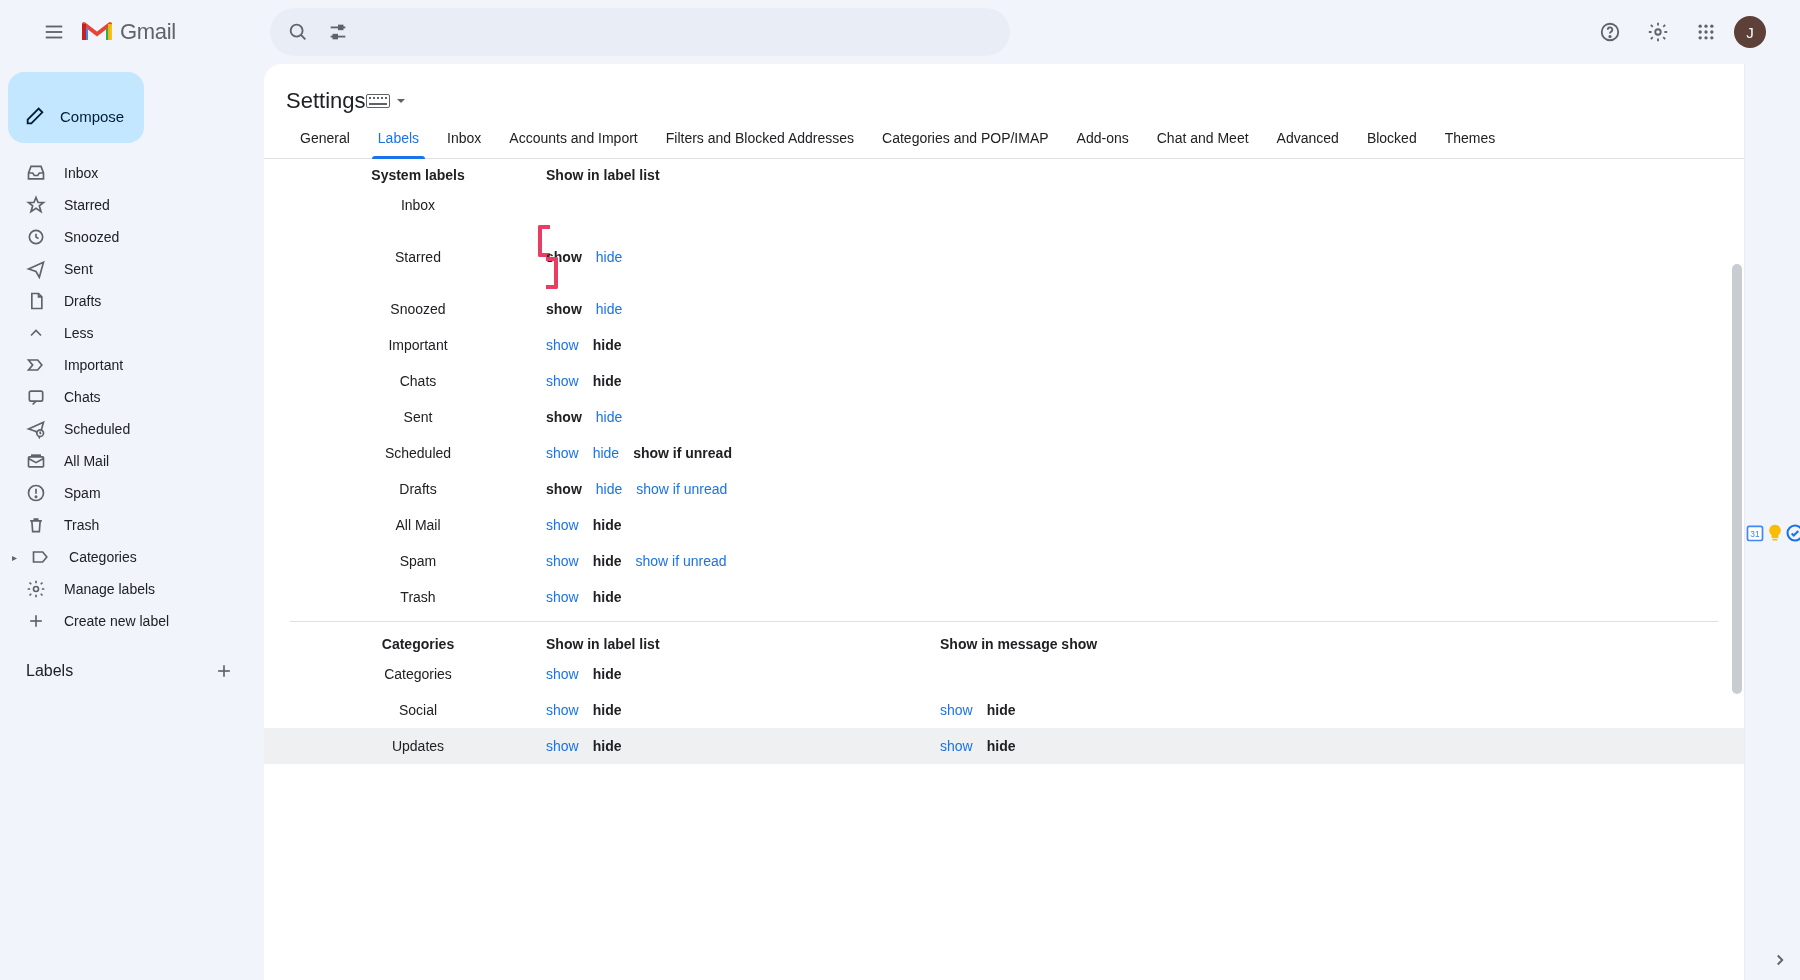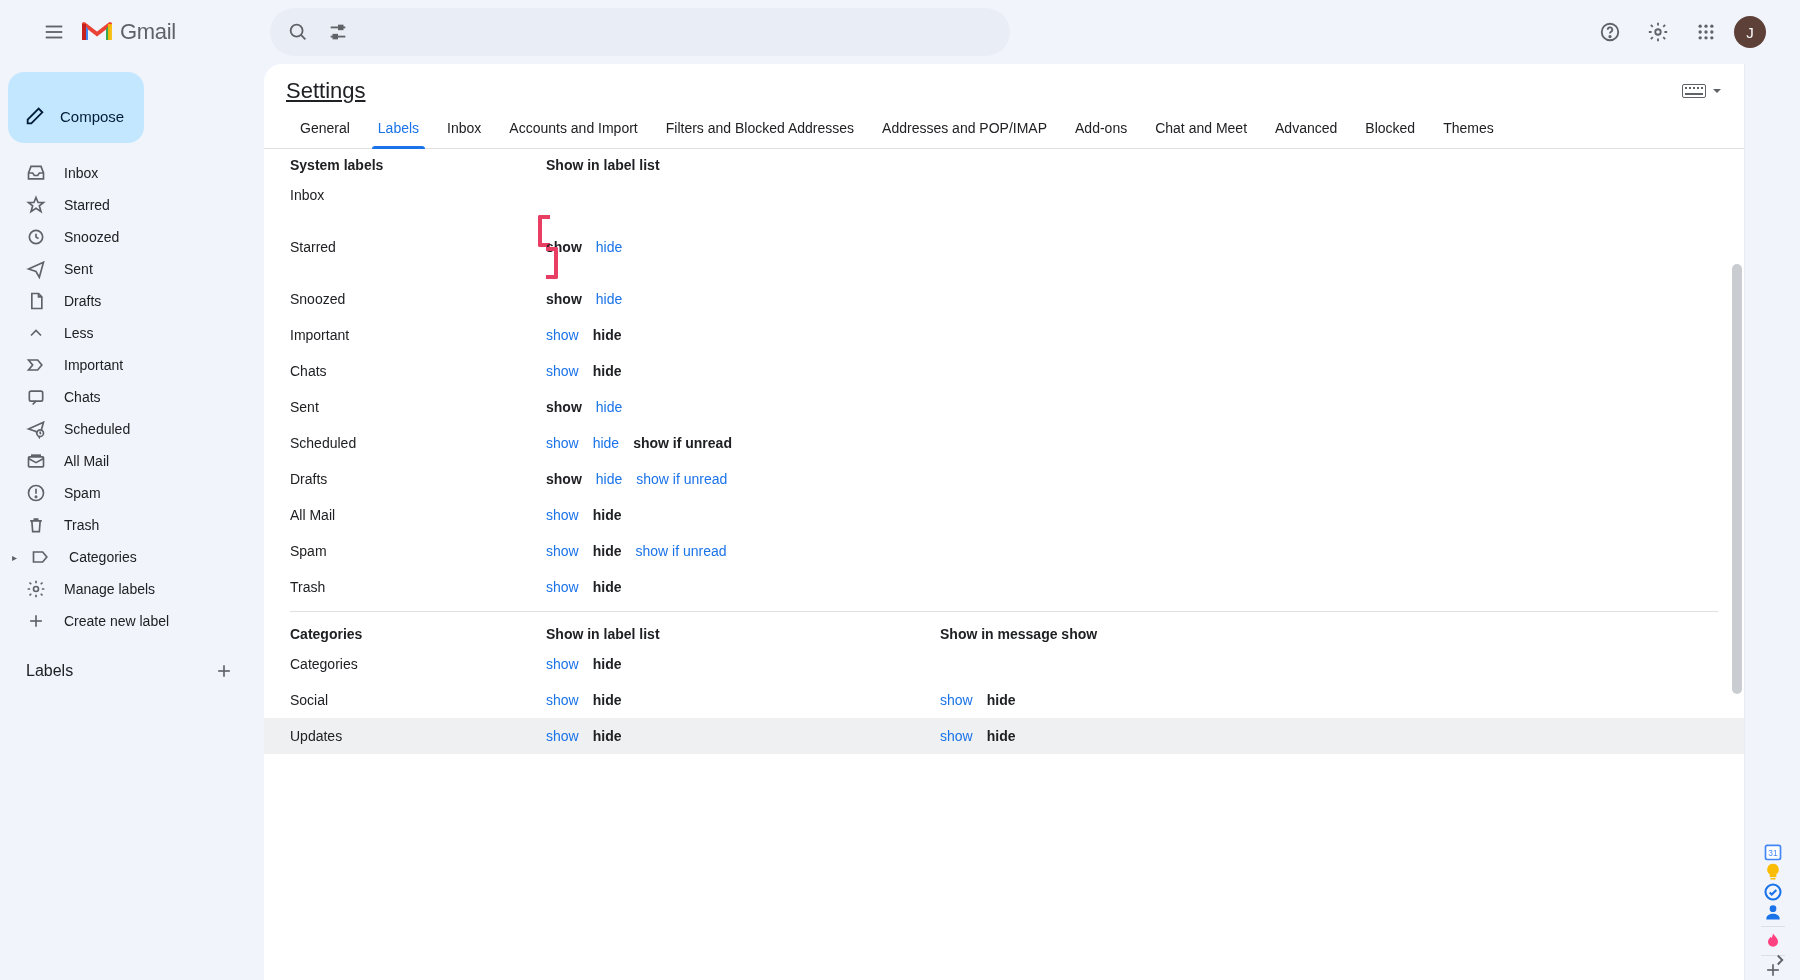--- a/index.html
+++ b/index.html
@@ -30,44 +30,44 @@
   .main{display:flex;flex:1;min-height:0;}
   .sidebar{width:256px;flex:0 0 256px;padding:8px 0 0 8px;overflow:auto;}
   .compose{display:inline-flex;align-items:center;gap:14px;background:var(--compose);color:#001d35;border-radius:16px;padding:33px 20px 16px 16px;font-size:15px;font-weight:500;cursor:pointer;margin-bottom:14px;margin-left:0px;}
   .nav{list-style:none;margin:0;padding:0;}
   .nav li{display:flex;align-items:center;gap:18px;height:32px;padding:0 12px 0 18px;border-radius:0 16px 16px 0;font-size:14px;color:#202124;cursor:pointer;}
   .nav li .i{width:20px;height:20px;display:flex;align-items:center;justify-content:center;color:#5f6368;}
   .labels-head{display:flex;align-items:center;justify-content:space-between;padding:18px 16px 8px 18px;font-size:16px;font-weight:500;}
   .plus-btn{width:32px;height:32px;border-radius:50%;display:flex;align-items:center;justify-content:center;color:#5f6368;cursor:pointer;}
   
   .content{flex:1;min-width:0;background:#fff;border-radius:18px 0 0 0;margin-left:8px;display:flex;flex-direction:column;overflow:hidden;}
-  .settings-head{display:flex;align-items:center;justify-content:space-between;padding:14px 22px 6px 22px;text-decoration:underline;}
+  .settings-head{display:flex;align-items:center;padding:24px 22px 6px 22px;}
   .settings-title{font-size:22px;color:var(--text);}
   .input-lang{display:flex;align-items:center;gap:6px;color:#5f6368;font-size:13px;}
   .kbd-icon{width:24px;height:14px;border:1.5px solid #5f6368;border-radius:2px;position:relative;}
   .kbd-icon::before{content:"";position:absolute;inset:2px;border-top:2px dotted #5f6368;border-bottom:2px solid #5f6368;}
   .tabs{display:flex;flex-wrap:wrap;padding:0 22px;border-bottom:1px solid var(--border);}
   .tab{padding:10px 10px 12px;margin:0 4px;font-size:14px;color:var(--text);cursor:pointer;white-space:nowrap;}
   .tab.active{color:var(--link);font-weight:500;position:relative;}
   .tab.active::after{content:"";position:absolute;left:4px;right:4px;bottom:-1px;height:3px;background:var(--link);border-radius:3px 3px 0 0;}
   .settings-body{flex:1;overflow:auto;padding:0;}
   .section-head-row{display:flex;padding:8px 26px 4px;font-weight:700;font-size:14px;color:#202124;}
-  .col1{flex:0 0 256px;}
+  .col1{flex:0 0 256px;text-align:center;}
   .col2{flex:0 0 394px;}
   .col3{flex:1;}
   .label-row{display:flex;align-items:center;padding:10px 26px;font-size:14px;}
   .label-row.hovered{background:var(--row-hover);}
   .opts{display:flex;gap:14px;align-items:flex-start;}
   .opt{cursor:pointer;}
   .opt.on{font-weight:700;color:#202124;}
   .opt.off{color:var(--link);}
   .highlight-box{border:4px solid #e83e63;padding:4px 8px;margin:-4px -8px;border-radius:2px;}
   .divider{height:1px;background:var(--border);margin:6px 26px;}
   
-  .rail{width:56px;flex:0 0 56px;display:flex;flex-direction:column;align-items:center;padding-top:22px;border-left:1px solid #e9edf3;background:var(--bg);justify-content:flex-end;}
+  .rail{width:56px;flex:0 0 56px;display:flex;flex-direction:row;align-items:center;padding-top:22px;border-left:1px solid #e9edf3;background:var(--bg);}
   .rail .ritem{width:20px;height:20px;display:flex;align-items:center;justify-content:center;cursor:pointer;}
   .rail .sep{width:24px;height:1px;background:#dbe0e6;margin:4px 0;}
   .chevron-br{position:fixed;right:6px;bottom:6px;color:#5f6368;width:28px;height:28px;display:flex;align-items:center;justify-content:center;}
   .scroll-thumb{position:absolute;right:2px;top:200px;width:10px;height:430px;background:#c9cdd2;border-radius:6px;}
   .content-wrap{position:relative;flex:1;display:flex;min-height:0;}
   svg{display:block;}
 </style>
 </head>
 <body>
 
@@ -300,21 +300,21 @@
                 <path d="M1 3l4 4 4-4z"></path>
               </svg>
           </div>
         </div>
         <div class="tabs" id="tabs">
             <div class="tab">General</div>
             <div class="tab active">Labels</div>
             <div class="tab">Inbox</div>
             <div class="tab">Accounts and Import</div>
             <div class="tab">Filters and Blocked Addresses</div>
-            <div class="tab">Addresses and POP/IMAP</div>
+            <div class="tab">Categories and POP/IMAP</div>
             <div class="tab">Add-ons</div>
             <div class="tab">Chat and Meet</div>
             <div class="tab">Advanced</div>
             <div class="tab">Blocked</div>
             <div class="tab">Themes</div>
           </div>
         <div class="settings-body" id="settings-body">
             <div class="section-head-row">
               <div class="col1">System labels</div>
               <div class="col2">Show in label list</div>

